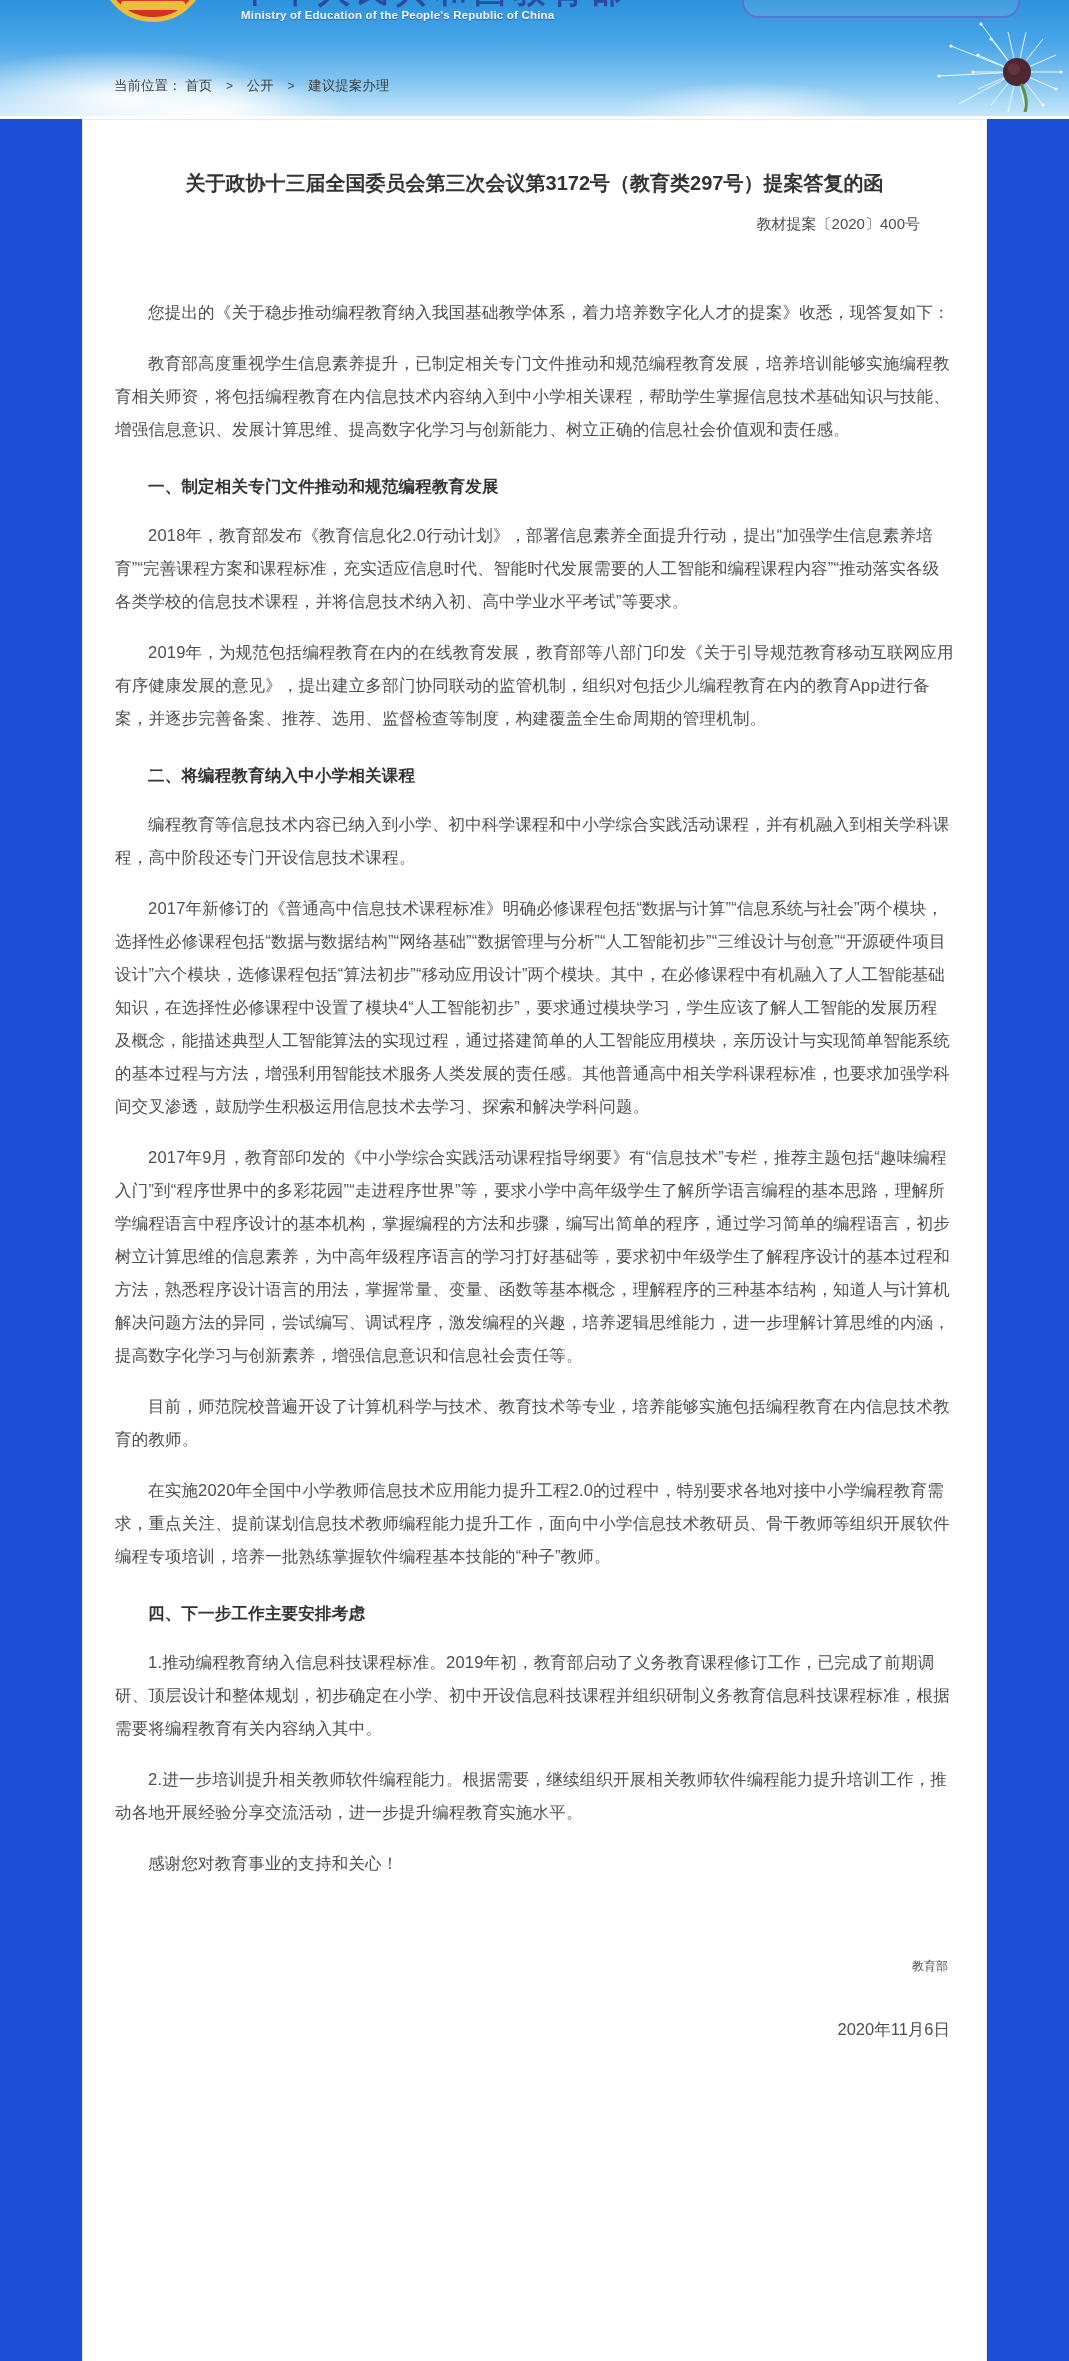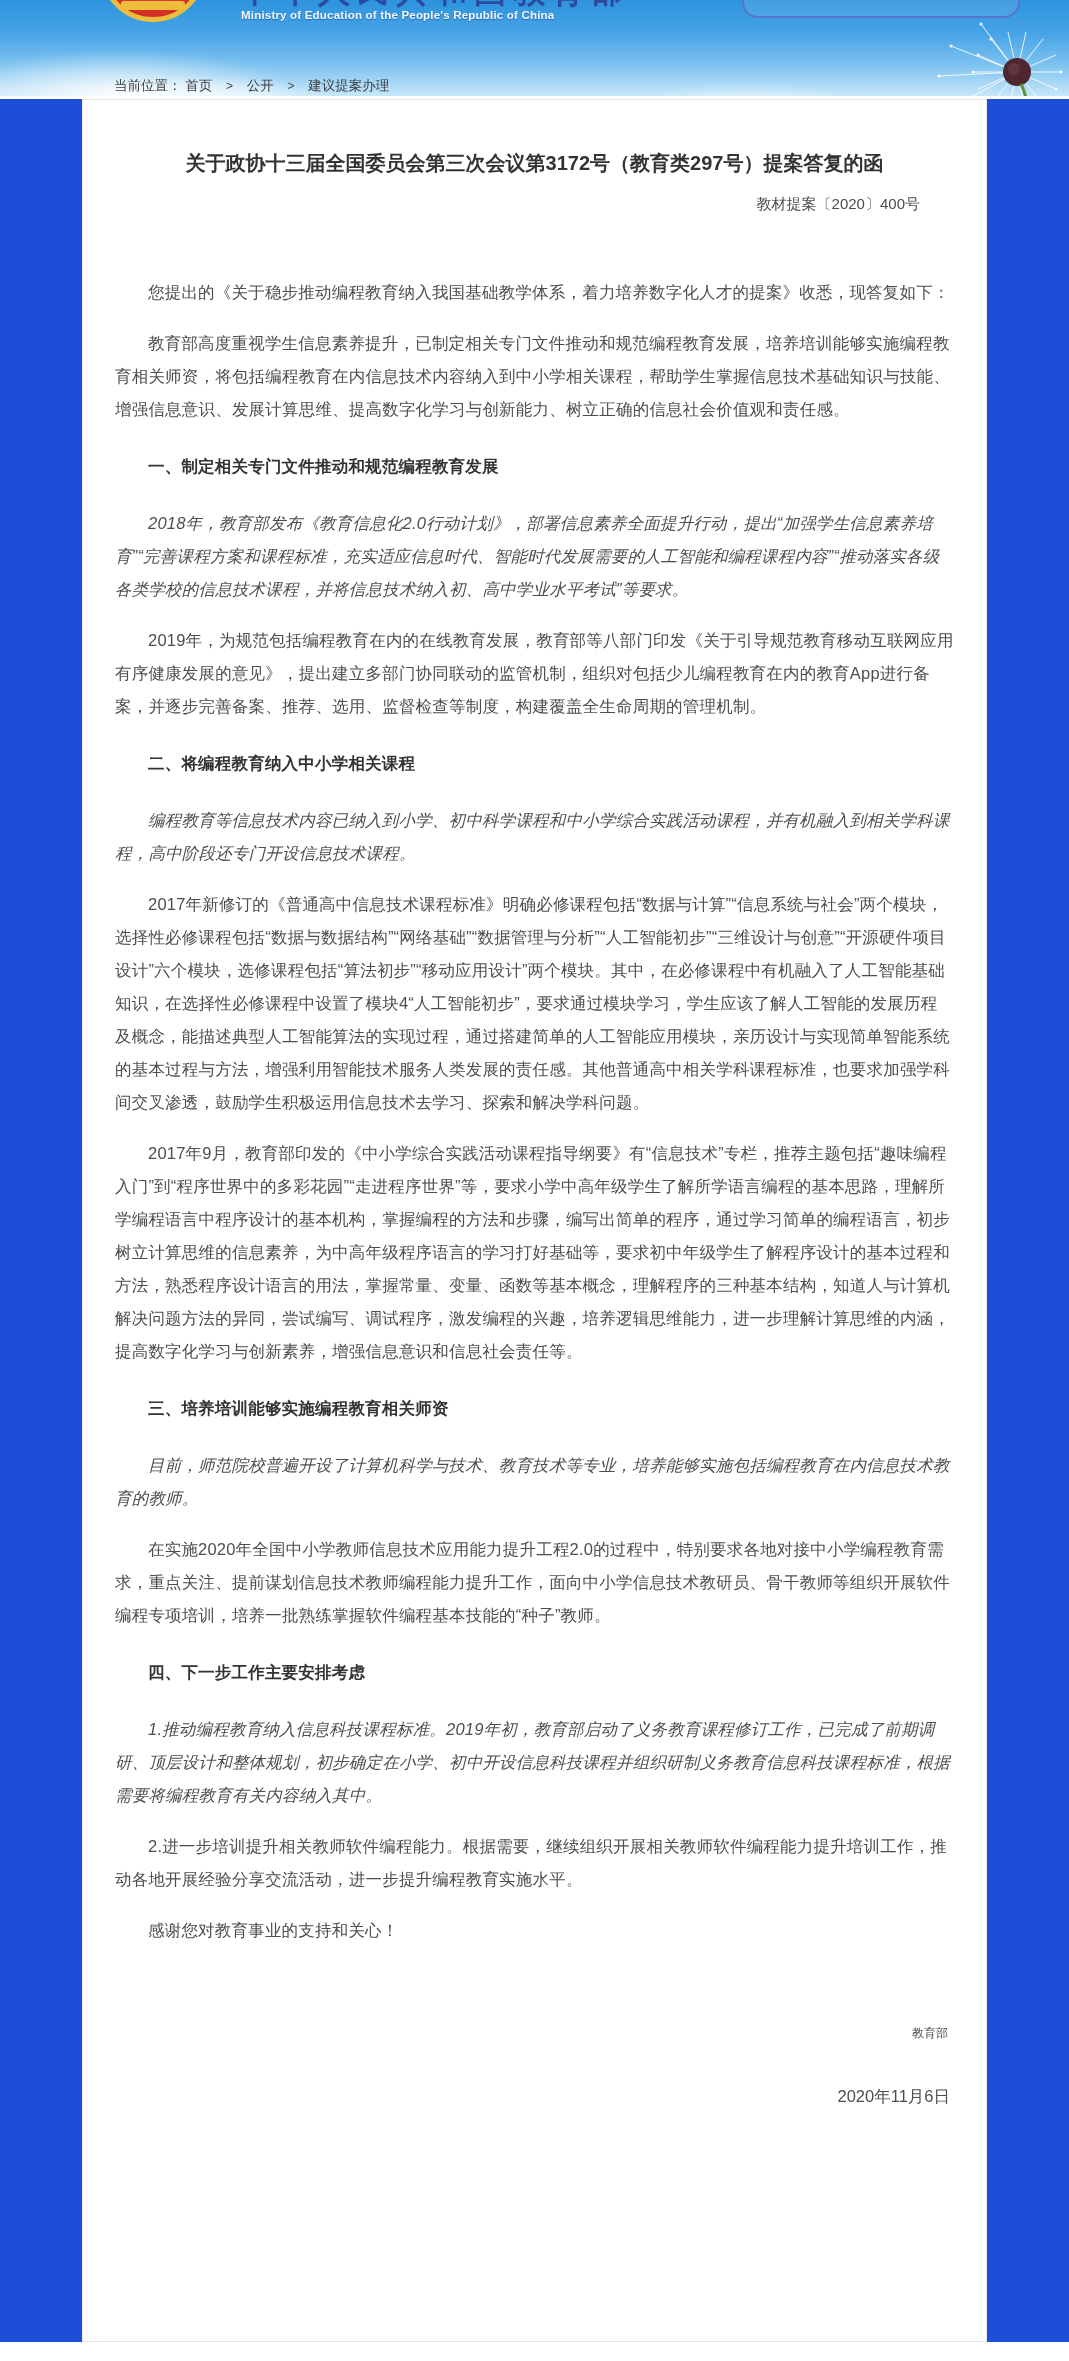--- a/index.html
+++ b/index.html
@@ -4,21 +4,21 @@
 <style>
   html,body{margin:0;padding:0;}
   body{
     width:1069px;height:2361px;
     background:#ffffff;
     font-family:"Liberation Sans","DejaVu Sans",sans-serif;
     overflow:hidden;position:relative;
   }
   
   .sky{
-    position:relative;height:96px;overflow:hidden;
+    position:relative;height:116px;overflow:hidden;
     background:linear-gradient(180deg,#2d93dd 0%,#47a4e7 35%,#7fc3f0 68%,#c6e7fa 100%);
   }
   .cloud{position:absolute;background:radial-gradient(closest-side,rgba(255,255,255,.95),rgba(255,255,255,0));border-radius:50%;}
   .cloud.c1{left:-60px;top:50px;width:360px;height:95px;}
   .cloud.c2{left:70px;top:76px;width:280px;height:70px;}
   .cloud.c3{left:620px;top:82px;width:260px;height:62px;opacity:.75;}
   .emblem{
     position:absolute;left:100px;top:-84px;width:106px;height:106px;border-radius:50%;
     background:radial-gradient(circle at 50% 40%,#e23a31 55%,#bf1f1a 100%);
     border:5px solid #ecbe3d;box-sizing:border-box;cursor:pointer;
@@ -67,21 +67,21 @@
     margin:16px 0 0;text-align:right;font-size:15px;line-height:20px;
     color:#4d4d4d;padding-right:34px;
   }
   .doc-body{padding-top:60px;}
   .para{
     margin:18px 0 0;font-size:16.5px;line-height:33px;color:#4d4d4d;
     text-indent:2em;letter-spacing:.2px;
   }
   .doc-body .para:first-child{margin-top:2px;}
   .para.heading{font-weight:bold;color:#333;margin-top:24px;}
-  .para.heading + .para{margin-top:24px;font-style:italic;}
+  .para.heading + .para{margin-top:16px;}
   .signer{
     margin:70px 0 0;text-align:right;font-size:12px;line-height:33px;
     color:#4d4d4d;padding-right:6px;
   }
   .date{
     margin:30px 0 0;text-align:right;font-size:16.5px;line-height:33px;
     color:#4d4d4d;padding-right:4px;
   }
 </style>
 </head>
@@ -156,21 +156,20 @@
     <div class="doc-body">
       <p class="para">您提出的《关于稳步推动编程教育纳入我国基础教学体系，着力培养数字化人才的提案》收悉，现答复如下：</p>
       <p class="para">教育部高度重视学生信息素养提升，已制定相关专门文件推动和规范编程教育发展，培养培训能够实施编程教育相关师资，将包括编程教育在内信息技术内容纳入到中小学相关课程，帮助学生掌握信息技术基础知识与技能、增强信息意识、发展计算思维、提高数字化学习与创新能力、树立正确的信息社会价值观和责任感。</p>
       <p class="para heading">一、制定相关专门文件推动和规范编程教育发展</p>
       <p class="para">2018年，教育部发布《教育信息化2.0行动计划》，部署信息素养全面提升行动，提出“加强学生信息素养培育”“完善课程方案和课程标准，充实适应信息时代、智能时代发展需要的人工智能和编程课程内容”“推动落实各级各类学校的信息技术课程，并将信息技术纳入初、高中学业水平考试”等要求。</p>
       <p class="para">2019年，为规范包括编程教育在内的在线教育发展，教育部等八部门印发《关于引导规范教育移动互联网应用有序健康发展的意见》，提出建立多部门协同联动的监管机制，组织对包括少儿编程教育在内的教育App进行备案，并逐步完善备案、推荐、选用、监督检查等制度，构建覆盖全生命周期的管理机制。</p>
       <p class="para heading">二、将编程教育纳入中小学相关课程</p>
       <p class="para">编程教育等信息技术内容已纳入到小学、初中科学课程和中小学综合实践活动课程，并有机融入到相关学科课程，高中阶段还专门开设信息技术课程。</p>
       <p class="para">2017年新修订的《普通高中信息技术课程标准》明确必修课程包括“数据与计算”“信息系统与社会”两个模块，选择性必修课程包括“数据与数据结构”“网络基础”“数据管理与分析”“人工智能初步”“三维设计与创意”“开源硬件项目设计”六个模块，选修课程包括“算法初步”“移动应用设计”两个模块。其中，在必修课程中有机融入了人工智能基础知识，在选择性必修课程中设置了模块4“人工智能初步”，要求通过模块学习，学生应该了解人工智能的发展历程及概念，能描述典型人工智能算法的实现过程，通过搭建简单的人工智能应用模块，亲历设计与实现简单智能系统的基本过程与方法，增强利用智能技术服务人类发展的责任感。其他普通高中相关学科课程标准，也要求加强学科间交叉渗透，鼓励学生积极运用信息技术去学习、探索和解决学科问题。</p>
       <p class="para">2017年9月，教育部印发的《中小学综合实践活动课程指导纲要》有“信息技术”专栏，推荐主题包括“趣味编程入门”到“程序世界中的多彩花园”“走进程序世界”等，要求小学中高年级学生了解所学语言编程的基本思路，理解所学编程语言中程序设计的基本机构，掌握编程的方法和步骤，编写出简单的程序，通过学习简单的编程语言，初步树立计算思维的信息素养，为中高年级程序语言的学习打好基础等，要求初中年级学生了解程序设计的基本过程和方法，熟悉程序设计语言的用法，掌握常量、变量、函数等基本概念，理解程序的三种基本结构，知道人与计算机解决问题方法的异同，尝试编写、调试程序，激发编程的兴趣，培养逻辑思维能力，进一步理解计算思维的内涵，提高数字化学习与创新素养，增强信息意识和信息社会责任等。</p>
-      <p class="para heading">三、培养培训能够实施编程教育相关师资</p>
       <p class="para">目前，师范院校普遍开设了计算机科学与技术、教育技术等专业，培养能够实施包括编程教育在内信息技术教育的教师。</p>
       <p class="para">在实施2020年全国中小学教师信息技术应用能力提升工程2.0的过程中，特别要求各地对接中小学编程教育需求，重点关注、提前谋划信息技术教师编程能力提升工作，面向中小学信息技术教研员、骨干教师等组织开展软件编程专项培训，培养一批熟练掌握软件编程基本技能的“种子”教师。</p>
       <p class="para heading">四、下一步工作主要安排考虑</p>
       <p class="para">1.推动编程教育纳入信息科技课程标准。2019年初，教育部启动了义务教育课程修订工作，已完成了前期调研、顶层设计和整体规划，初步确定在小学、初中开设信息科技课程并组织研制义务教育信息科技课程标准，根据需要将编程教育有关内容纳入其中。</p>
       <p class="para">2.进一步培训提升相关教师软件编程能力。根据需要，继续组织开展相关教师软件编程能力提升培训工作，推动各地开展经验分享交流活动，进一步提升编程教育实施水平。</p>
       <p class="para">感谢您对教育事业的支持和关心！</p>
       <p class="signer">教育部</p>
       <p class="date">2020年11月6日</p>
     </div>
   </div>

